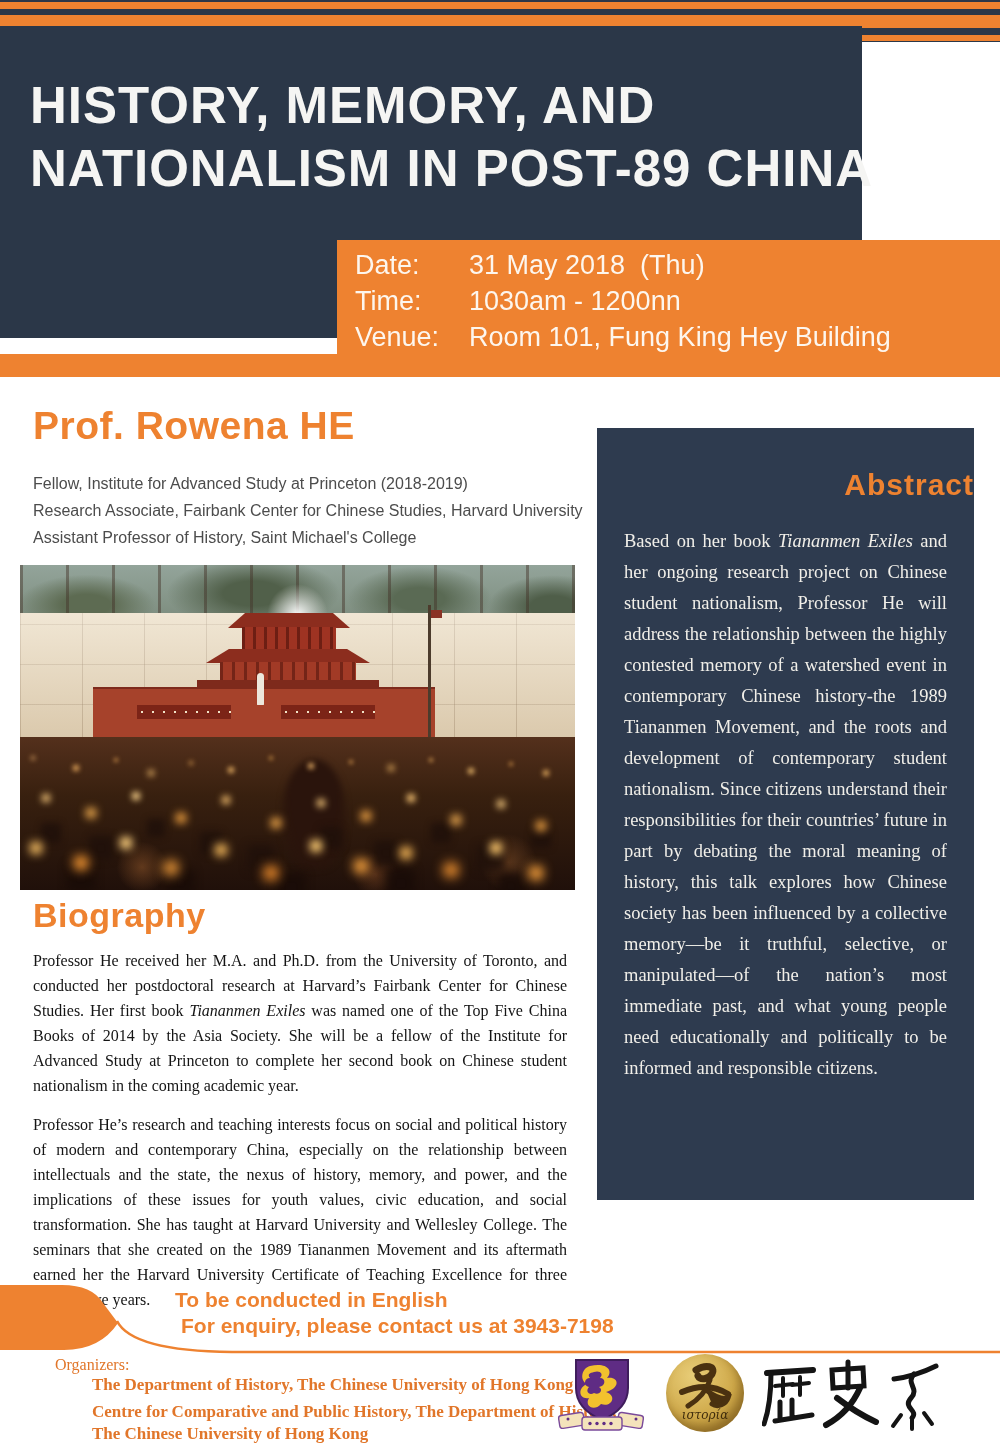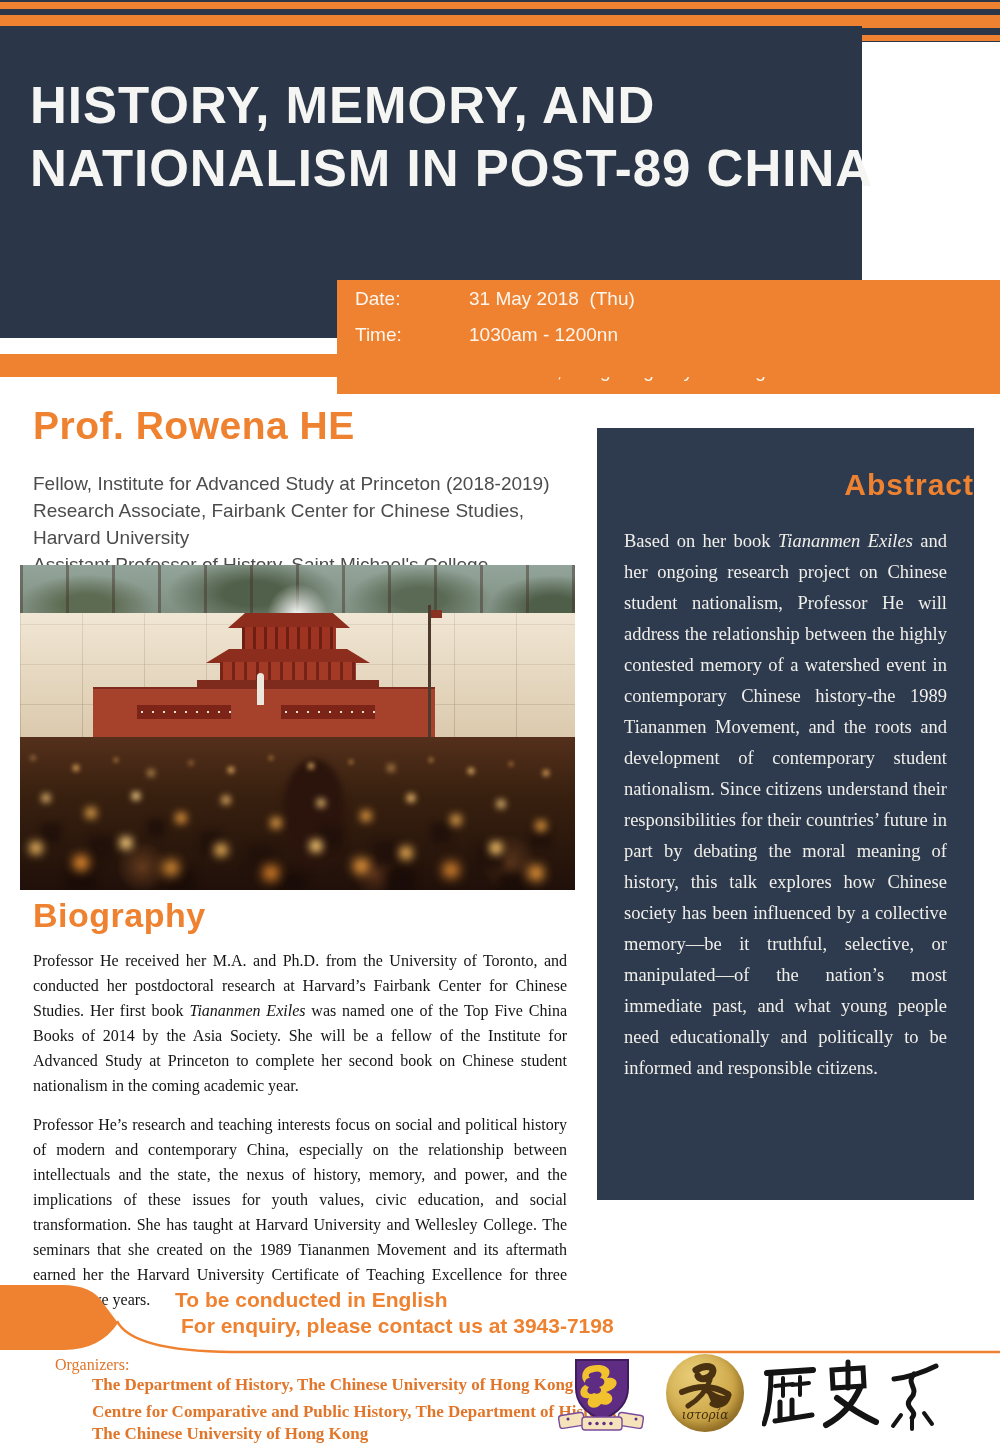--- a/index.html
+++ b/index.html
@@ -21,29 +21,29 @@
   }
   
   .header-block{position:absolute;left:0;top:26px;width:862px;height:312px;background:#2b3748;}
   .main-title{
     position:absolute;left:30px;top:48px;color:#f5f5f3;font-weight:bold;
     font-size:51px;line-height:63px;letter-spacing:1px;white-space:nowrap;
   }
   
   .event-box{
     position:absolute;left:337px;top:240px;width:663px;height:114px;background:#ee8230;
-    color:#fdf6ee;font-size:19px;line-height:36px;padding-top:1px;box-sizing:border-box;margin-top:40px;
+    color:#fdf6ee;font-size:27px;line-height:36px;padding-top:7px;box-sizing:border-box;
   }
   .event-row{padding-left:18px;white-space:nowrap;}
   .event-label{display:inline-block;width:114px;}
   .event-value{white-space:pre-wrap;}
   .orange-band{position:absolute;left:0;top:354px;width:1000px;height:23px;background:#ee8230;}
   
   .speaker-name{position:absolute;left:33px;top:404px;color:#ee8230;font-weight:bold;font-size:39px;letter-spacing:.5px;text-align:right;}
-  .speaker-titles{position:absolute;left:33px;top:470px;width:552px;color:#4c4c4c;font-size:19px;line-height:27px;}
+  .speaker-titles{position:absolute;left:33px;top:470px;width:552px;color:#4c4c4c;font-size:16px;line-height:27px;}
   .speaker-titles p{margin:0;}
   
   .photo{position:absolute;left:20px;top:565px;width:555px;height:325px;overflow:hidden;background:#dccdae;}
   .ph-trees{
     position:absolute;left:0;top:0;width:555px;height:95px;
     background:
       radial-gradient(circle 42px at 50% 52%, rgba(255,255,255,.95), rgba(255,255,255,0) 72%),
       repeating-linear-gradient(90deg, rgba(66,48,38,.45) 0 3px, rgba(0,0,0,0) 3px 46px),
       radial-gradient(ellipse 95px 42px at 12% 42%, #5d6b52 25%, rgba(93,107,82,0) 72%),
       radial-gradient(ellipse 120px 50px at 42% 30%, #51604a 25%, rgba(81,96,74,0) 72%),

